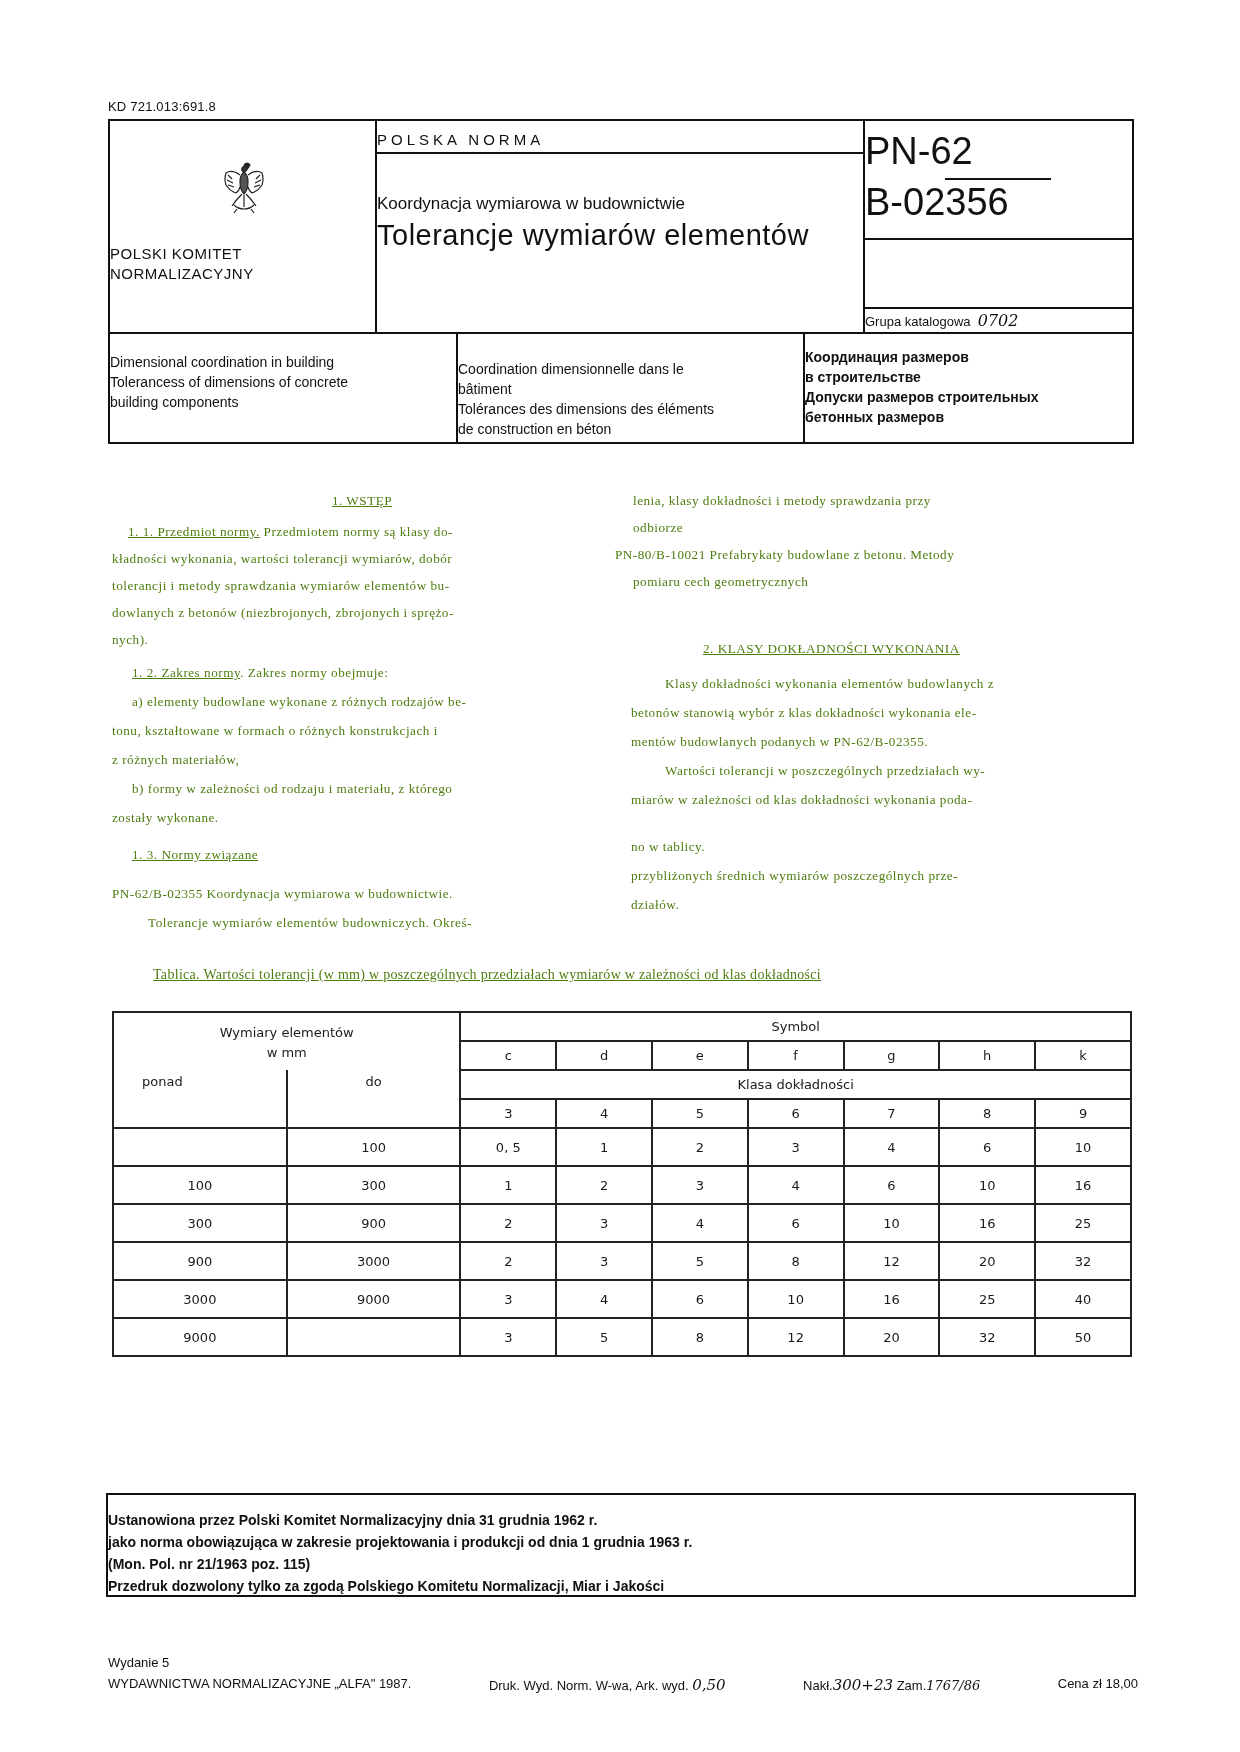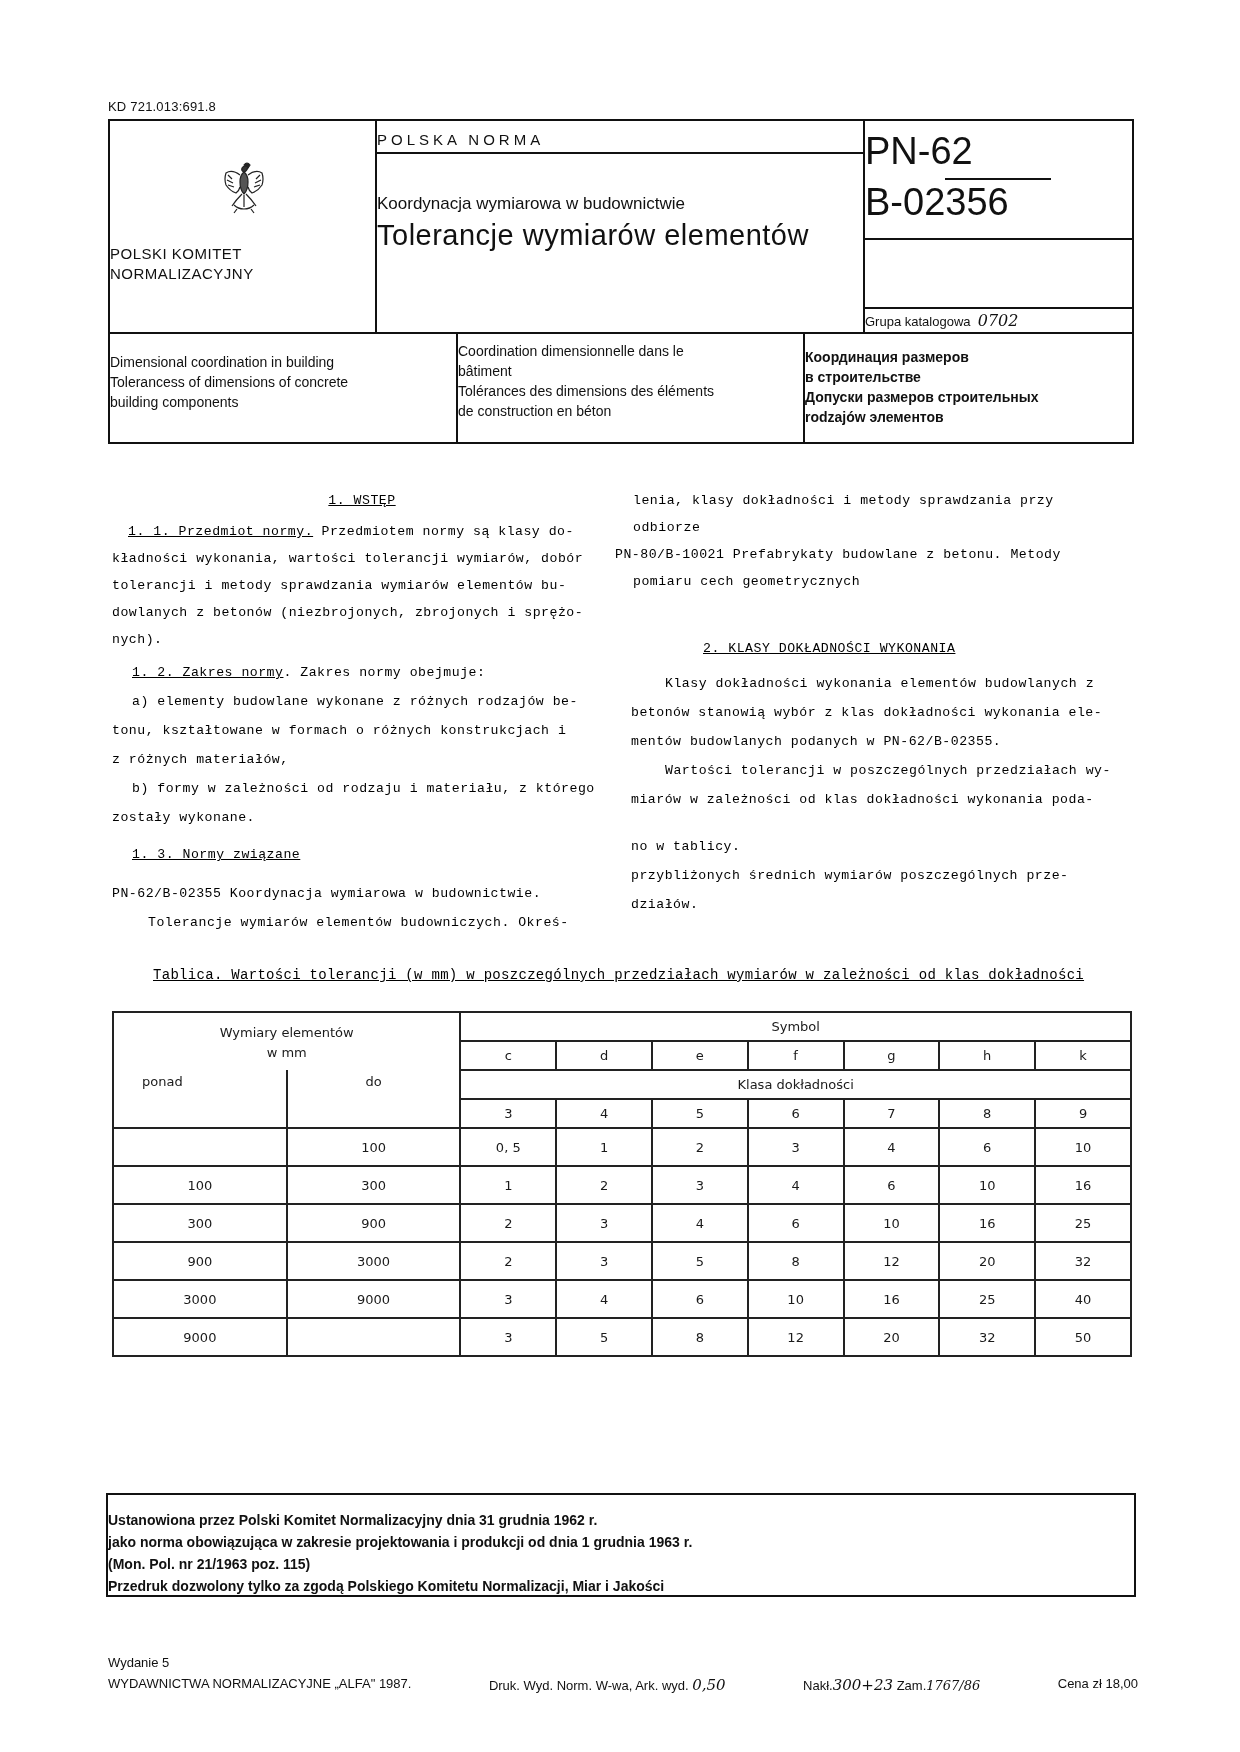--- a/index.html
+++ b/index.html
@@ -17,25 +17,25 @@
   .org-name { left: 0; top: 123px; width: 265px; font-size: 15px; line-height: 20px; letter-spacing: 0.5px; }
   .norm-lbl { left: 267px; top: 10px; width: 486px; font-size: 15px; letter-spacing: 4px; }
   .t-sub { left: 267px; top: 73px; width: 486px; font-size: 17px; }
   .t-main { left: 267px; top: 96px; width: 486px; font-size: 29px; line-height: 36px; font-weight: normal; letter-spacing: 0.5px; }
   .pn { left: 755px; top: 8px; width: 269px; font-size: 38px; line-height: 44px; }
   .pn-rule { left: 835px; top: 57px; width: 106px; height: 2px; background: #111; }
   .pn-b { left: 755px; top: 59px; width: 269px; font-size: 38px; line-height: 44px; }
   .grupa { left: 755px; top: 190px; width: 269px; font-size: 13px; }
   .tr { font-size: 14px; line-height: 20px; }
   .tr-en { left: 0; top: 231px; width: 346px; }
-  .tr-fr { left: 348px; top: 220px; width: 315px; }
+  .tr-fr { left: 348px; top: 238px; width: 315px; }
   .tr-ru { left: 695px; top: 226px; width: 329px; font-weight: bold; }
 
   
-  .mono { font-family: Liberation Mono, monospace; font-size: 13.2px; letter-spacing: 0.5px; color: #000000; }
+  .mono { font-family: Liberation Serif, serif; font-size: 13.2px; letter-spacing: 0.5px; color: #4d7c0f; }
   .col { position: absolute; width: 500px; }
   .line { height: 27px; line-height: 27px; white-space: nowrap; }
   .ind { padding-left: 20px; }
   .u { text-decoration: underline; }
   .sec-title { text-align: center; }
 
   
   .tcap { left: 153px; top: 967px; width: 950px; font-size: 14px; text-decoration: underline; white-space: nowrap; letter-spacing: 0.3px; }
   table.tol { position: absolute; left: 112px; top: 1011px; width: 1020px; border-collapse: collapse; font-family: "DejaVu Sans", sans-serif; font-size: 13px; color: #1a1a1a; }
   table.tol td { border: 2px solid #222; text-align: center; padding: 0; }
@@ -108,21 +108,21 @@
   <div class="abs tr tr-fr center">
     <div>Coordination dimensionnelle dans le</div>
     <div>bâtiment</div>
     <div>Tolérances des dimensions des éléments</div>
     <div>de construction en béton</div>
   </div>
   <div class="abs tr tr-ru center">
     <div>Координация размеров</div>
     <div>в строительстве</div>
     <div>Допуски размеров строительных</div>
-    <div>rodzajów элементов</div>
+    <div>бетонных размеров</div>
   </div>
 </div>
 
 <div class="col mono" style="left:112px; top:487px;">
   <div class="line sec-title"><span class="u">1. WSTĘP</span></div>
   <div class="line" style="margin-top:4px">
     <span class="u" style="padding-left:16px">1. 1. Przedmiot normy.</span><span> Przedmiotem normy są klasy do-</span>
   </div>
   <div class="line">kładności wykonania, wartości tolerancji wymiarów, dobór</div>
   <div class="line">tolerancji i metody sprawdzania wymiarów elementów   bu-</div>

